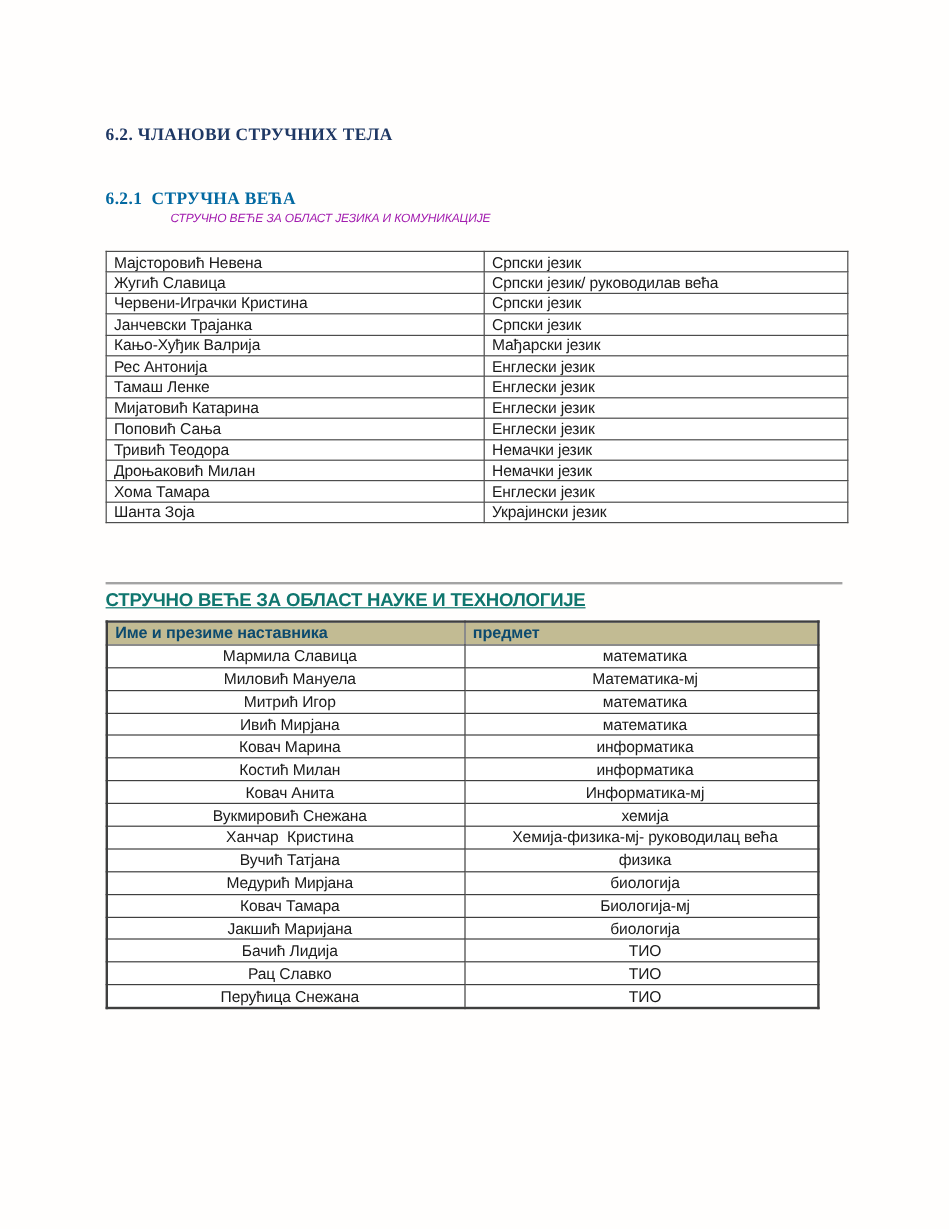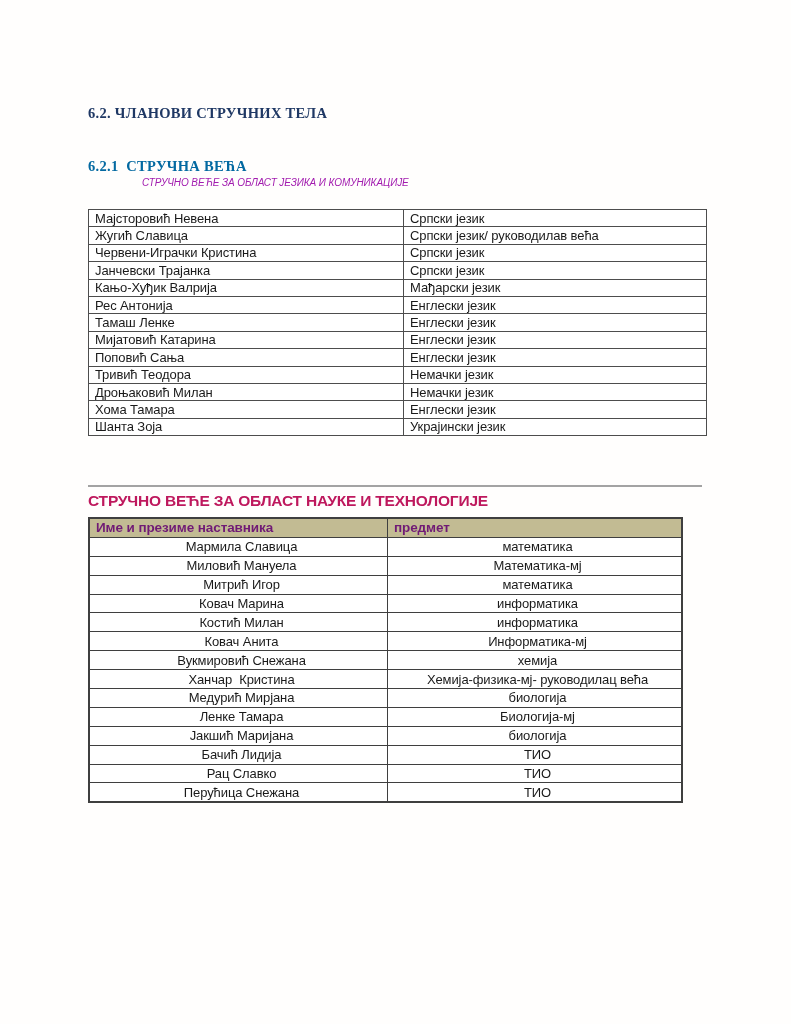--- a/index.html
+++ b/index.html
@@ -29,43 +29,43 @@
     font-size:10px; color:#a21caf; white-space:pre;
     letter-spacing:-0.1px;
     font-style:italic;
   }
   .rule {
     position:absolute; left:88px; top:485px;
     width:614px; height:2px; background:#a3a3a3;
   }
   .sub2 {
     position:absolute; left:88px; top:492px;
-    font-size:15.5px; font-weight:bold; color:#be185d;
-    white-space:pre; letter-spacing:-0.2px;
+    font-size:15.5px; font-weight:bold; color:#0f766e;
+    white-space:pre; letter-spacing:-0.2px;text-decoration:underline;
   }
 
   table { border-collapse:collapse; table-layout:fixed; position:absolute; background:#fff; }
   td, th {
     border:1px solid #4d4d4d;
     font-size:13px; line-height:1;
     padding:0 0 0 6px; vertical-align:middle;
     white-space:pre; overflow:hidden;
     letter-spacing:-0.1px;
   }
 
   .tbl-lang { left:88px; top:209px; width:619px; }
   .tbl-lang td { height:16.4px; }
   .tbl-lang td:first-child { width:308px; }
 
   .tbl-sci { left:88px; top:517px; width:595px; border:2px solid #3f3f3f; }
   .tbl-sci td, .tbl-sci th { border:1px solid #3f3f3f; height:17.9px;text-align:center; }
   .tbl-sci td:first-child, .tbl-sci th:first-child { width:291px; }
   .tbl-sci th {
     background:#c2bb93;
-    font-weight:bold; text-align:left; font-size:13.5px; color:#701a75;
+    font-weight:bold; text-align:left; font-size:13.5px; color:#0c4a6e;
   }
 </style>
 </head>
 <body>
 
 <div class="page">
 
   <div class="h-navy">6.2. ЧЛАНОВИ СТРУЧНИХ ТЕЛА</div>
 
   <div class="h-green">6.2.1  СТРУЧНА ВЕЋА</div>
@@ -147,45 +147,53 @@
         </tr>
         <tr>
           <td>Миловић Мануела</td>
           <td>Математика-мј</td>
         </tr>
         <tr>
           <td>Митрић Игор</td>
           <td>математика</td>
         </tr>
         <tr>
+          <td>Ивић Мирјана</td>
+          <td>математика</td>
+        </tr>
+        <tr>
           <td>Ковач Марина</td>
           <td>информатика</td>
         </tr>
         <tr>
           <td>Костић Милан</td>
           <td>информатика</td>
         </tr>
         <tr>
           <td>Ковач Анита</td>
           <td>Информатика-мј</td>
         </tr>
         <tr>
           <td>Вукмировић Снежана</td>
           <td>хемија</td>
         </tr>
         <tr>
           <td>Ханчар  Кристина</td>
           <td>Хемија-физика-мј- руководилац већа</td>
         </tr>
         <tr>
+          <td>Вучић Татјана</td>
+          <td>физика</td>
+        </tr>
+        <tr>
           <td>Медурић Мирјана</td>
           <td>биологија</td>
         </tr>
         <tr>
-          <td>Ленке Тамара</td>
+          <td>Ковач Тамара</td>
           <td>Биологија-мј</td>
         </tr>
         <tr>
           <td>Јакшић Маријана</td>
           <td>биологија</td>
         </tr>
         <tr>
           <td>Бачић Лидија</td>
           <td>ТИО</td>
         </tr>

